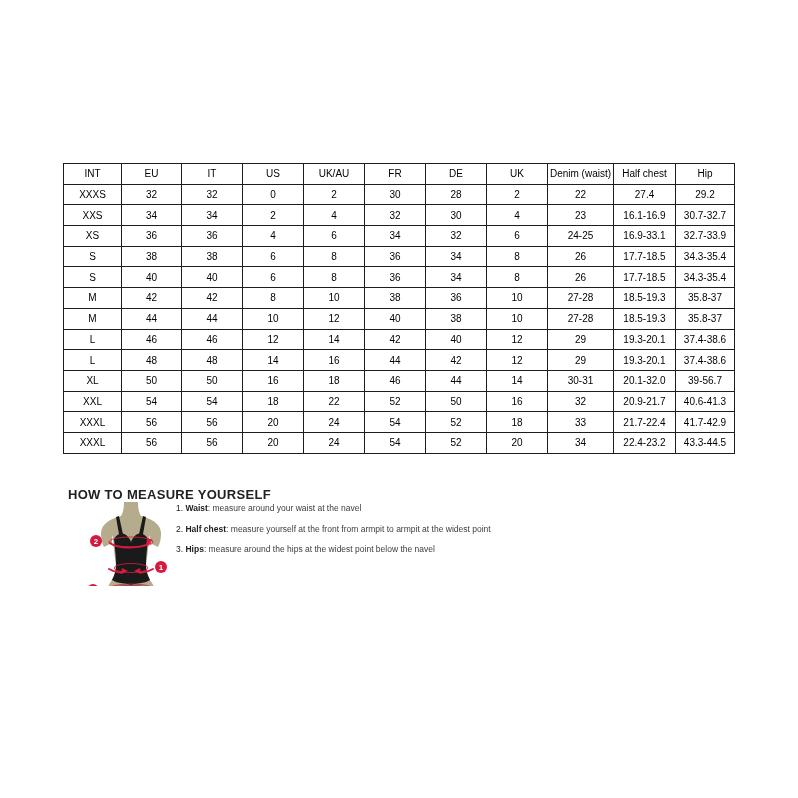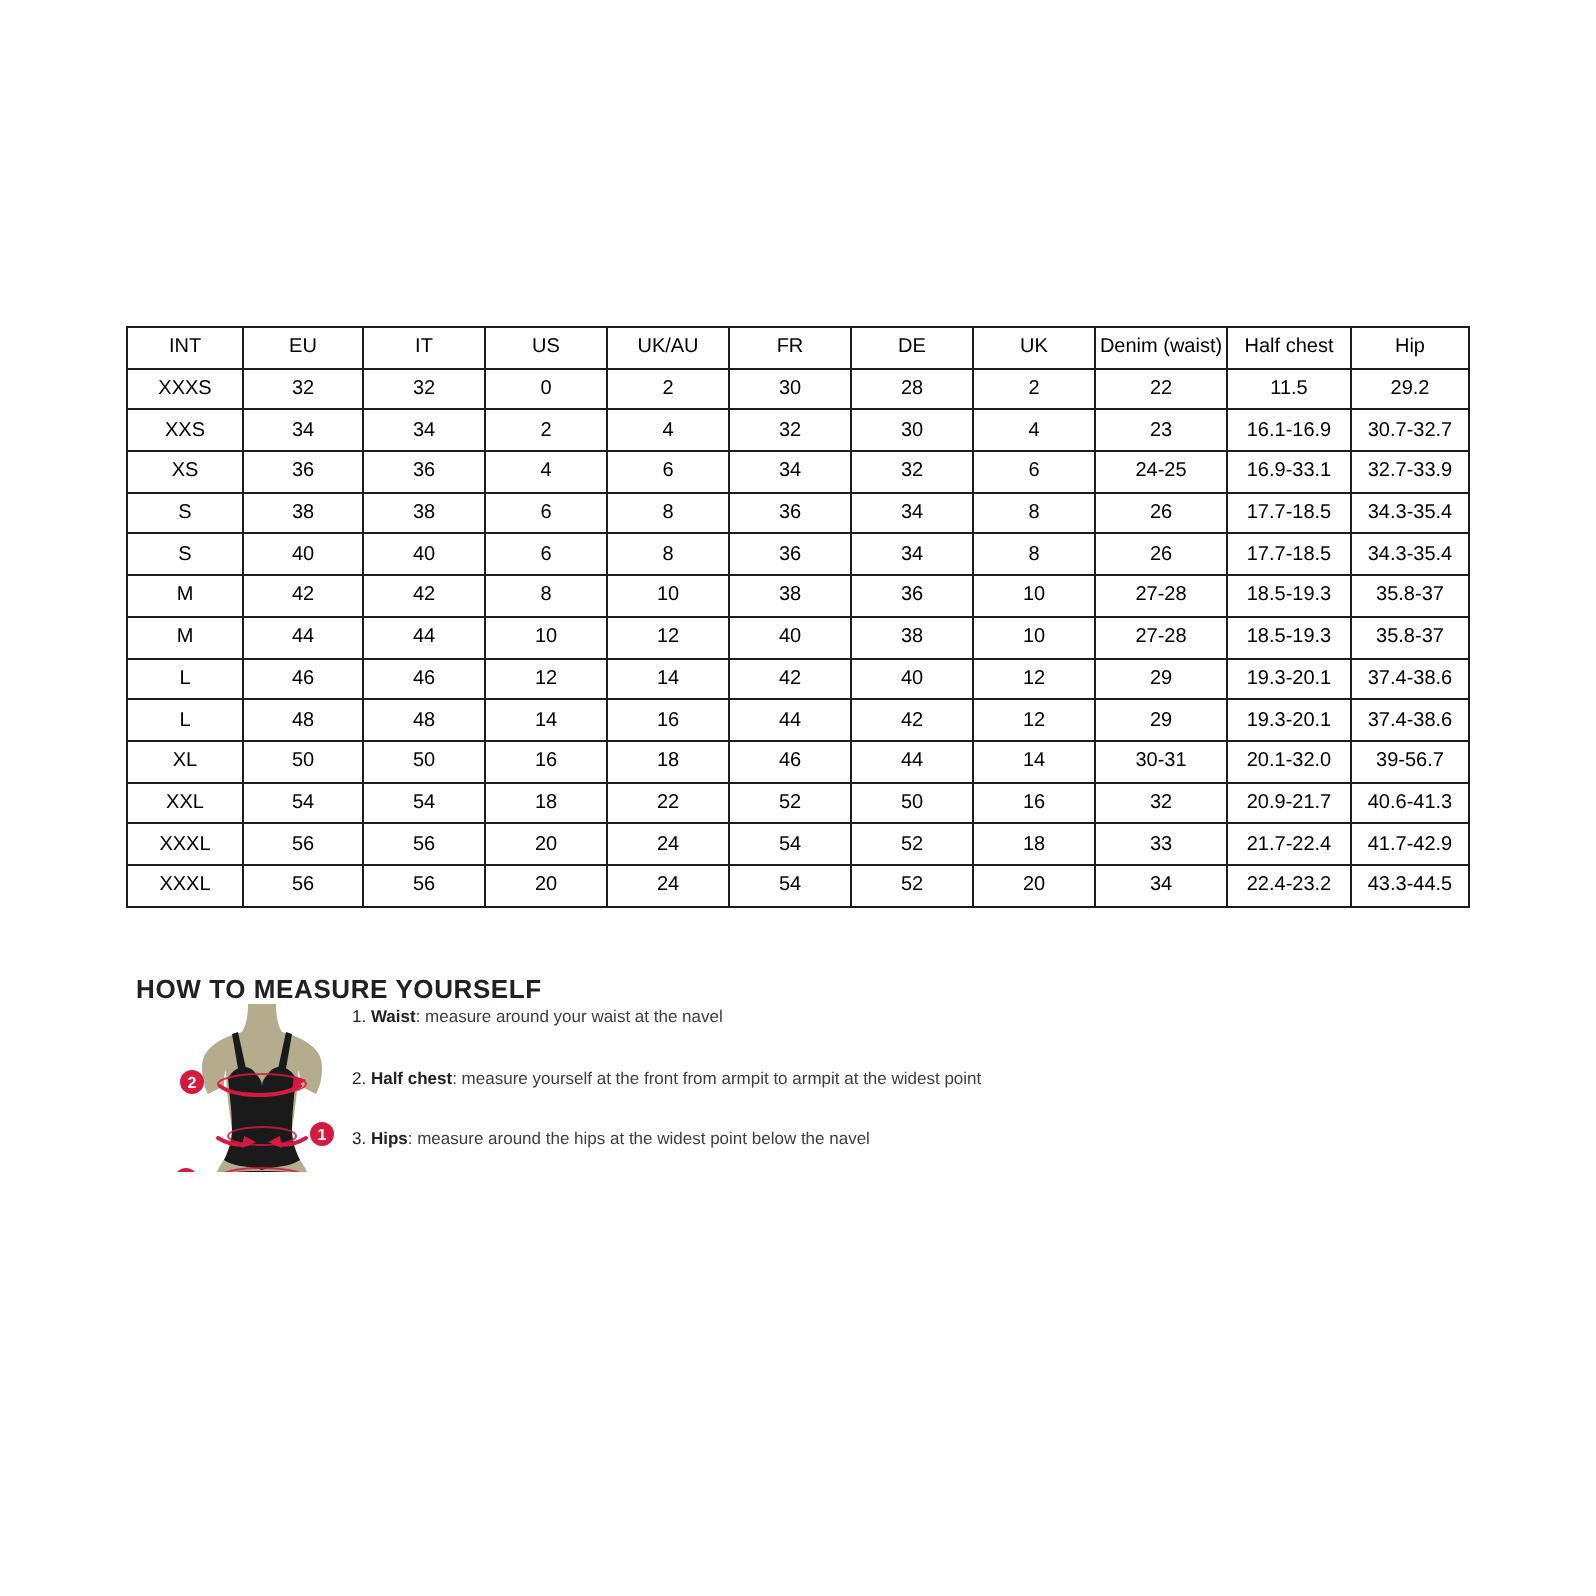--- a/index.html
+++ b/index.html
@@ -29,21 +29,21 @@
   }
 
   
   .how-to-title{
     position:absolute;left:68px;top:487px;
     font-size:13px;font-weight:700;letter-spacing:.3px;color:var(--text-dark);
   }
   .measure-figure{position:absolute;left:80px;top:501px;width:100px;height:112px;}
   ol.measure-steps{
     position:absolute;left:176px;top:503px;width:330px;
-    list-style:none;display:flex;flex-direction:column;gap:20px;
+    list-style:none;display:flex;flex-direction:column;gap:10px;
     font-size:8.5px;line-height:10.5px;color:var(--text-gray);
   }
   ol.measure-steps b{color:var(--text-dark);font-weight:700;}
   ol.measure-steps .step-num{color:var(--text-dark);}
 </style>
 </head>
 <body>
 
 <div class="page">
 
@@ -80,21 +80,21 @@
         <tr>
           <td>XXXS</td>
           <td>32</td>
           <td>32</td>
           <td>0</td>
           <td>2</td>
           <td>30</td>
           <td>28</td>
           <td>2</td>
           <td>22</td>
-          <td>11.5</td>
+          <td>27.4</td>
           <td>29.2</td>
         </tr>
         <tr>
           <td>XXS</td>
           <td>34</td>
           <td>34</td>
           <td>2</td>
           <td>4</td>
           <td>32</td>
           <td>30</td>

